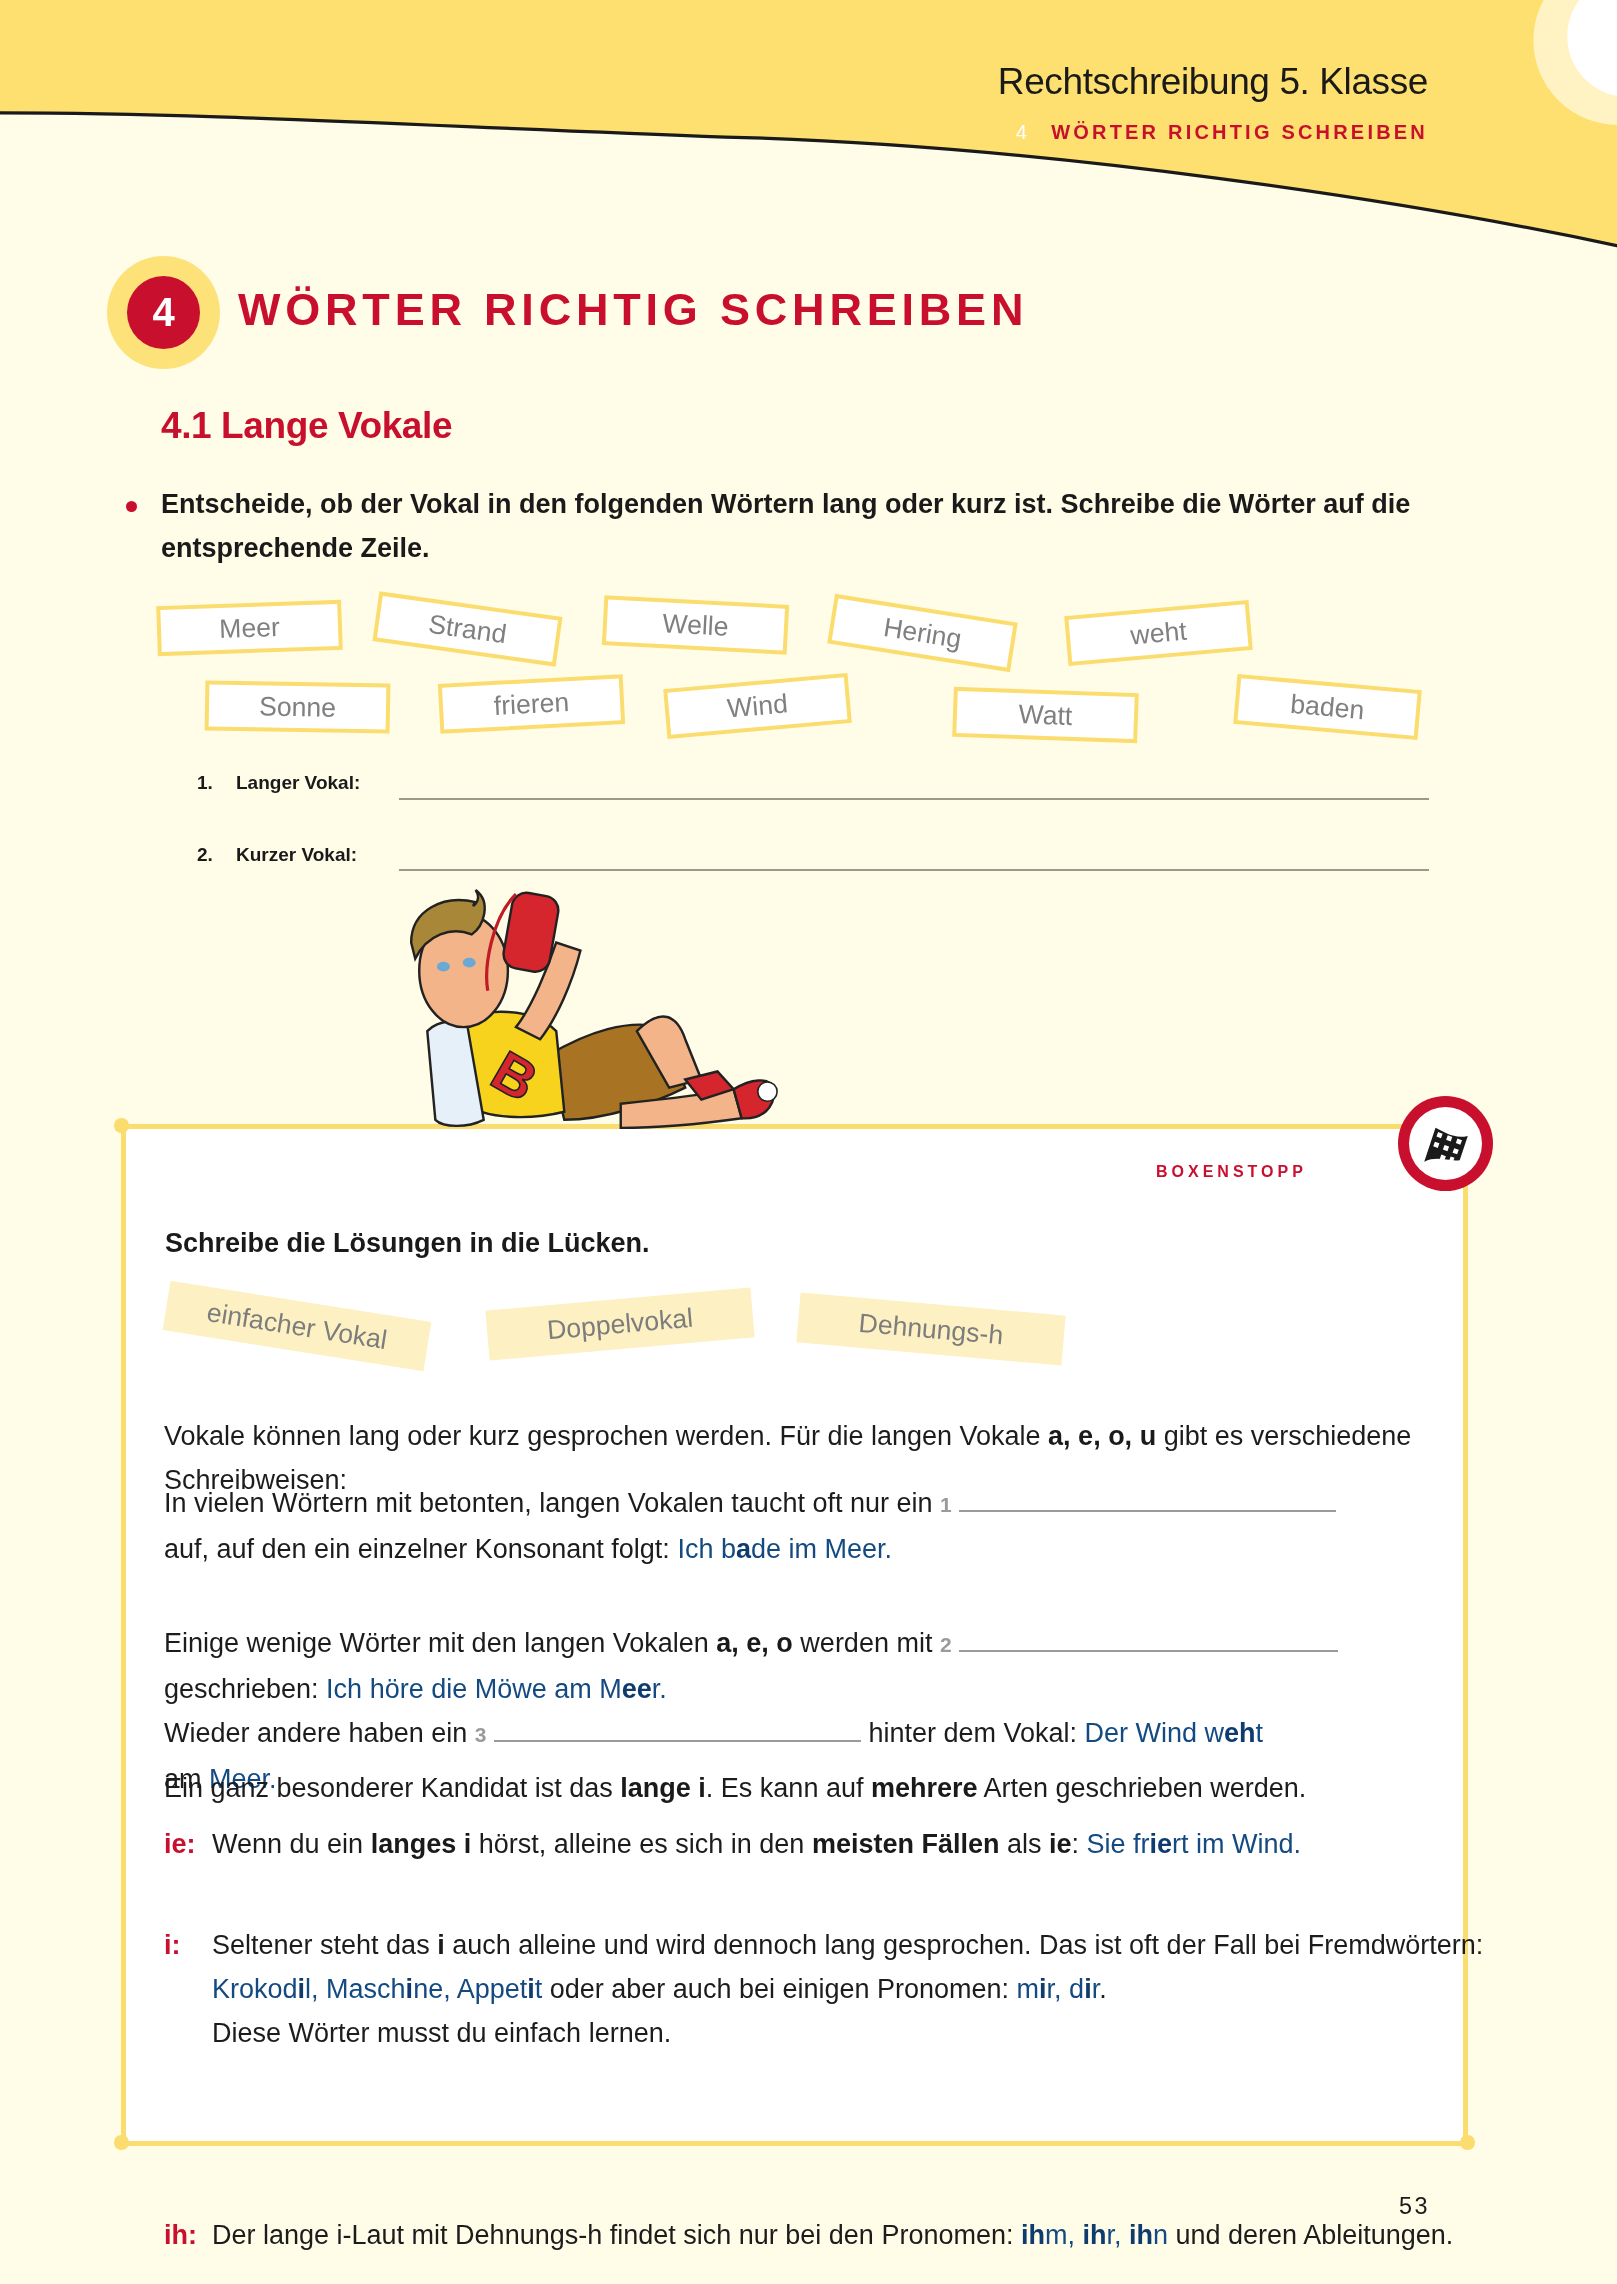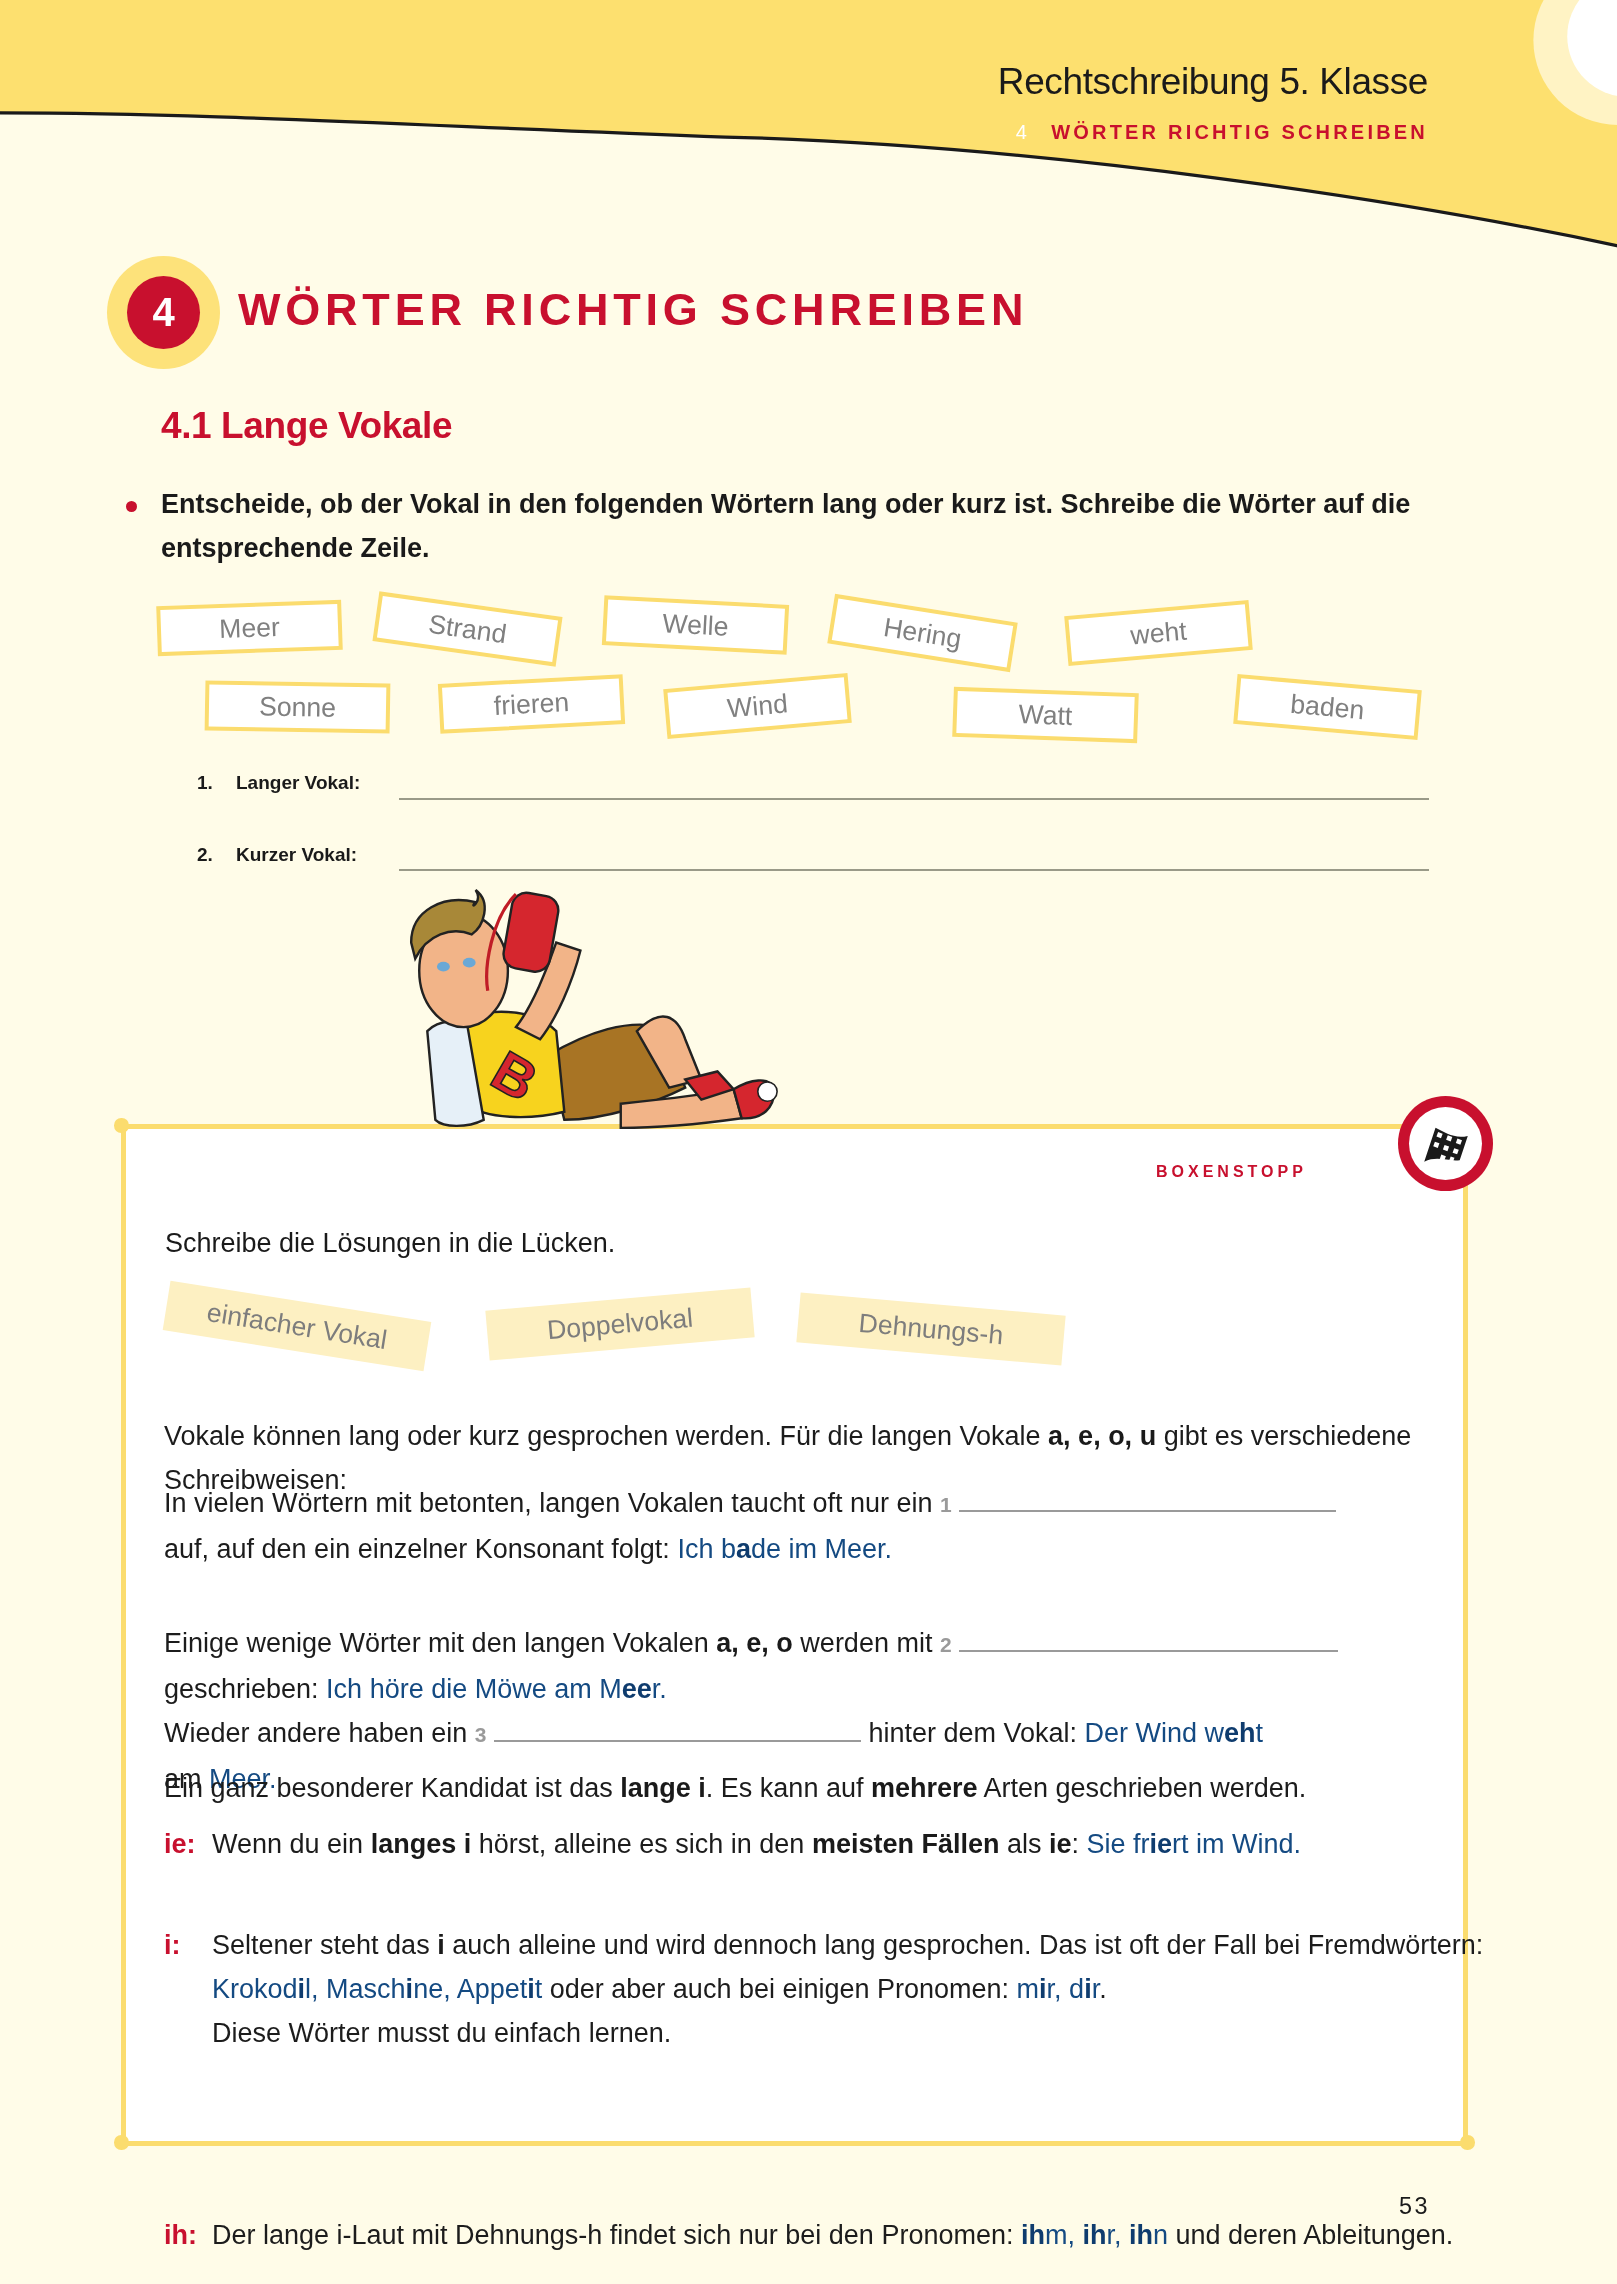--- a/index.html
+++ b/index.html
@@ -69,21 +69,21 @@
   .flag-badge .inner {
     width: 73px; height: 73px; border-radius: 50%; background: #fff;
     display: flex; align-items: center; justify-content: center;
   }
   .boxenstopp {
     position: absolute; left: 1156px; top: 1163px;
     font-size: 16px; font-weight: bold; color: #c8102e; letter-spacing: 4px;
   }
   .box-instruction {
     position: absolute; left: 165px; top: 1228px;
-    font-size: 27px; font-weight: normal; color: #1a1a1a;
+    font-size: 27px; font-weight: bold; color: #1a1a1a;
   }
   .sol-card {
     position: absolute; height: 50px; background: #fdf0c2;
     display: flex; align-items: center; justify-content: center;
     font-size: 26.6px; color: #7d7d7d;
   }
   .para {
     position: absolute; left: 164px; width: 1273px;
     font-size: 27px; line-height: 44px; color: #1c1c1c;
   }

